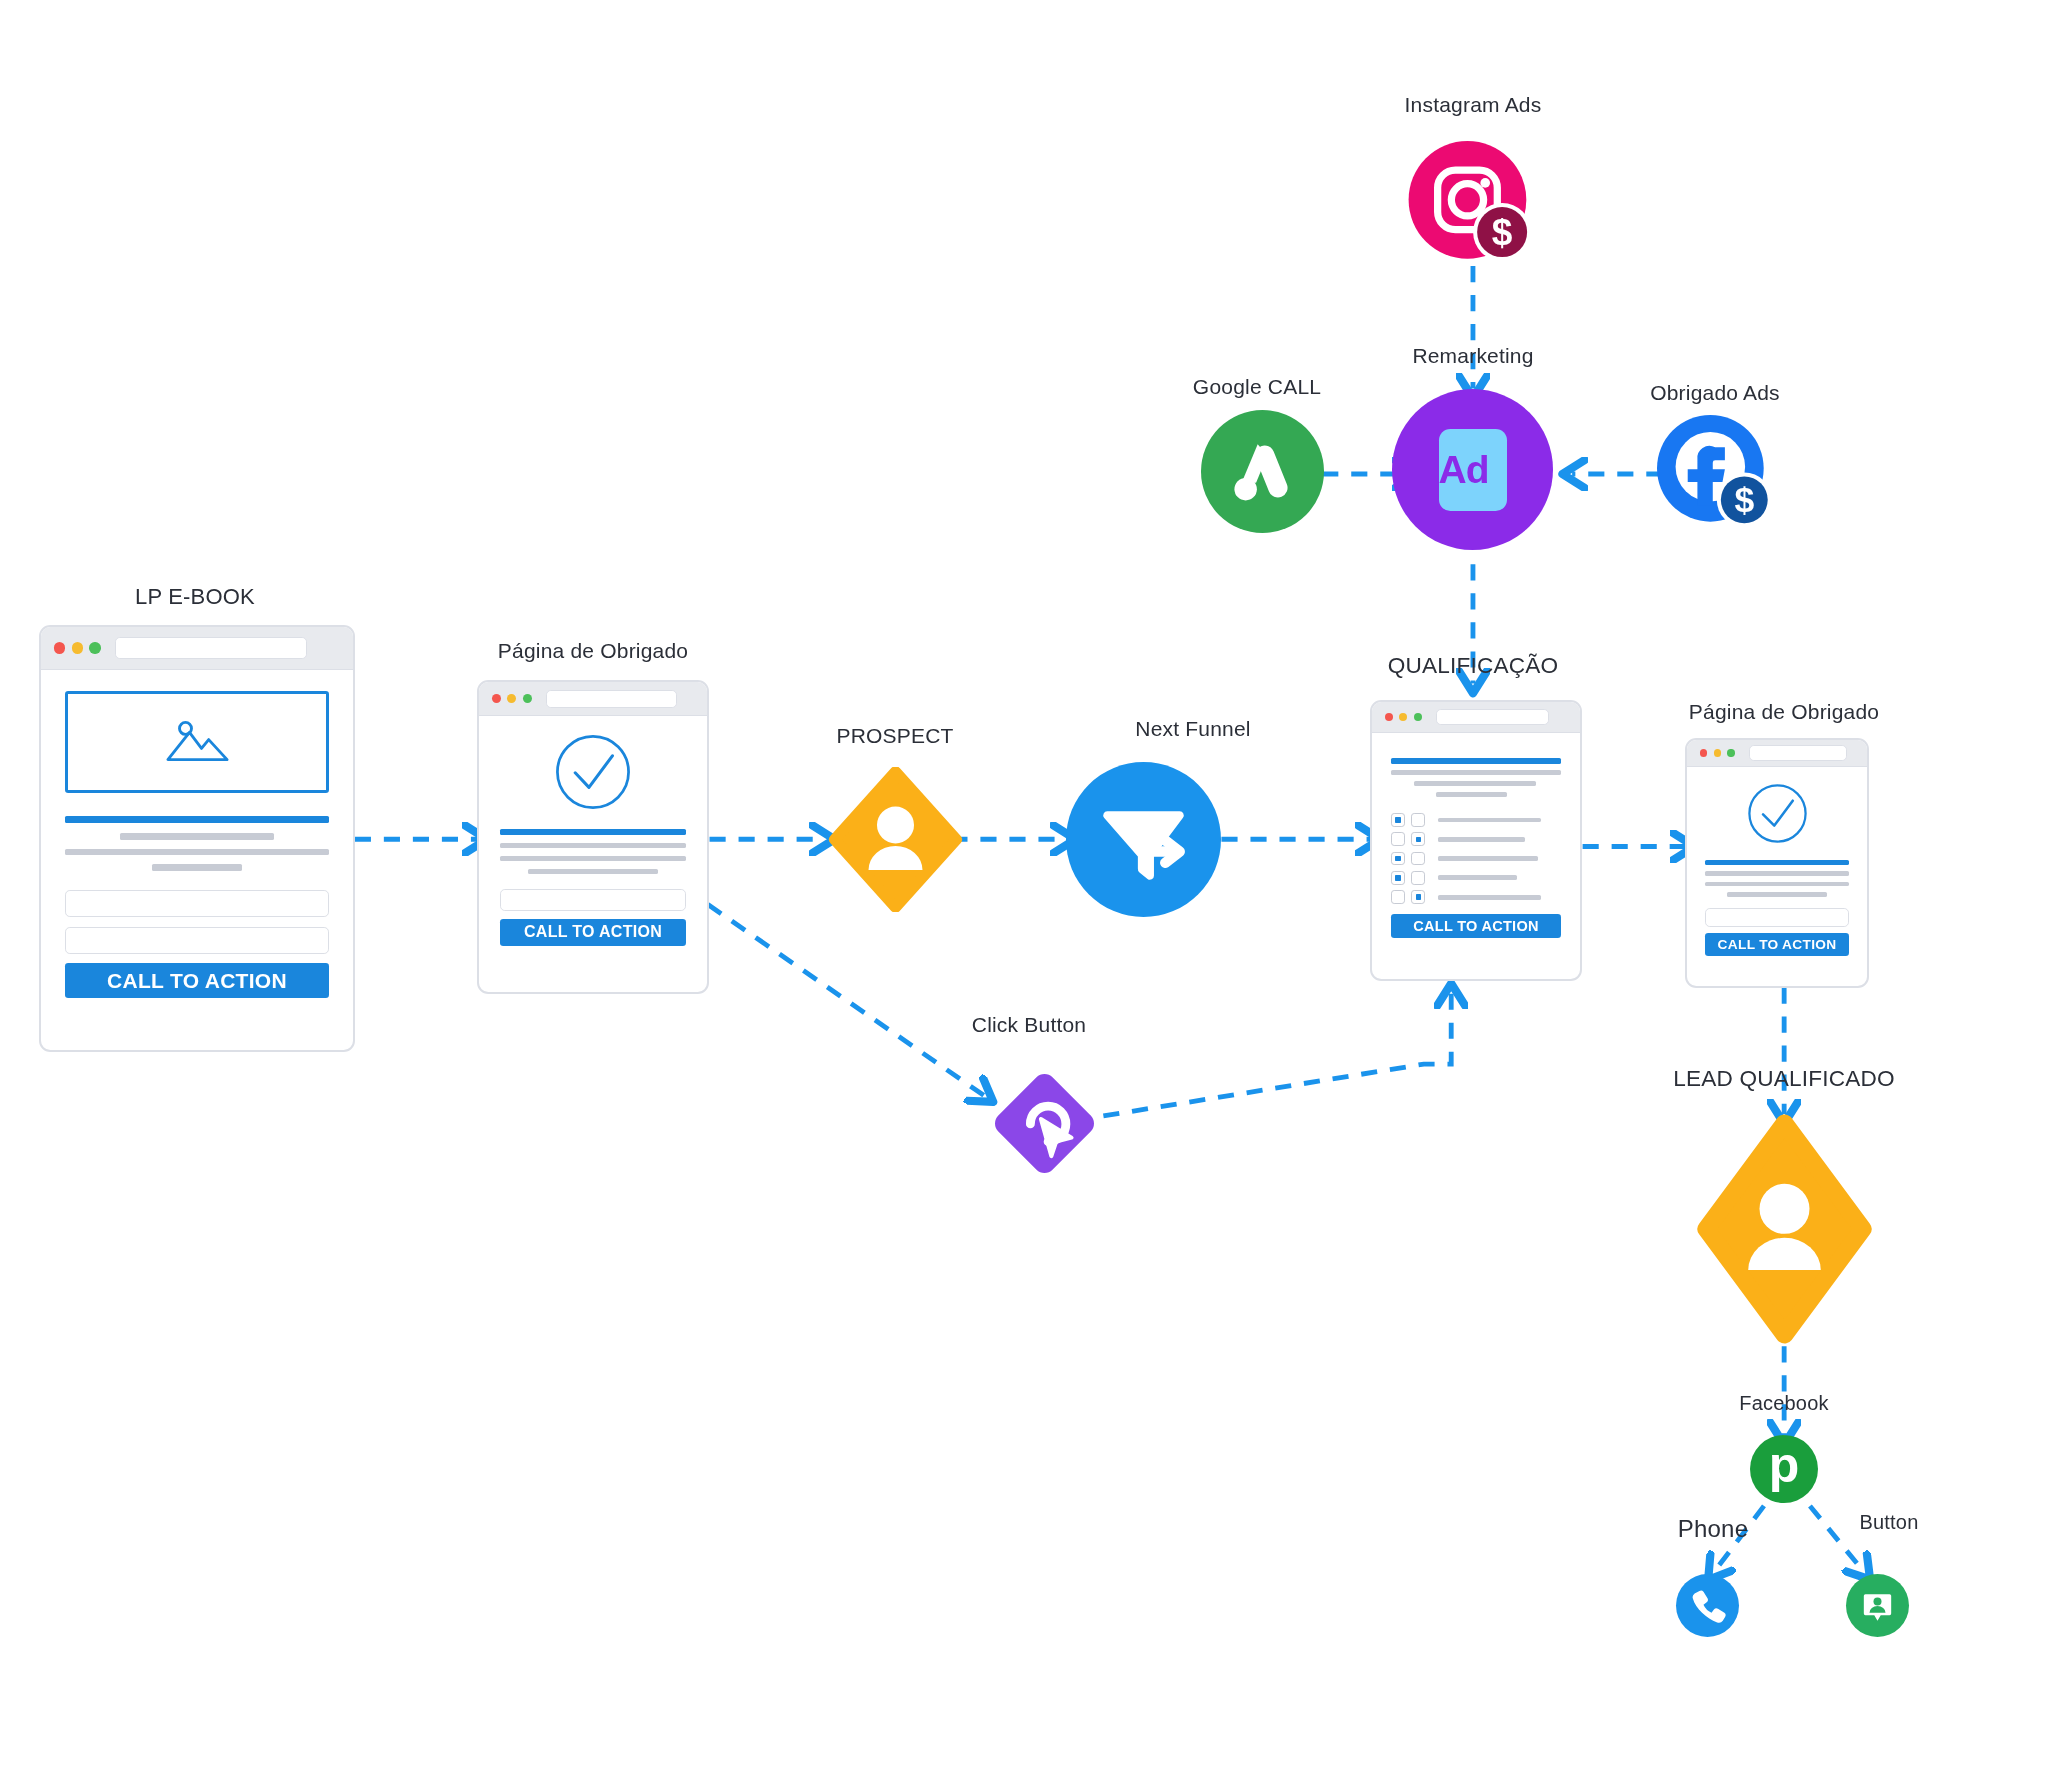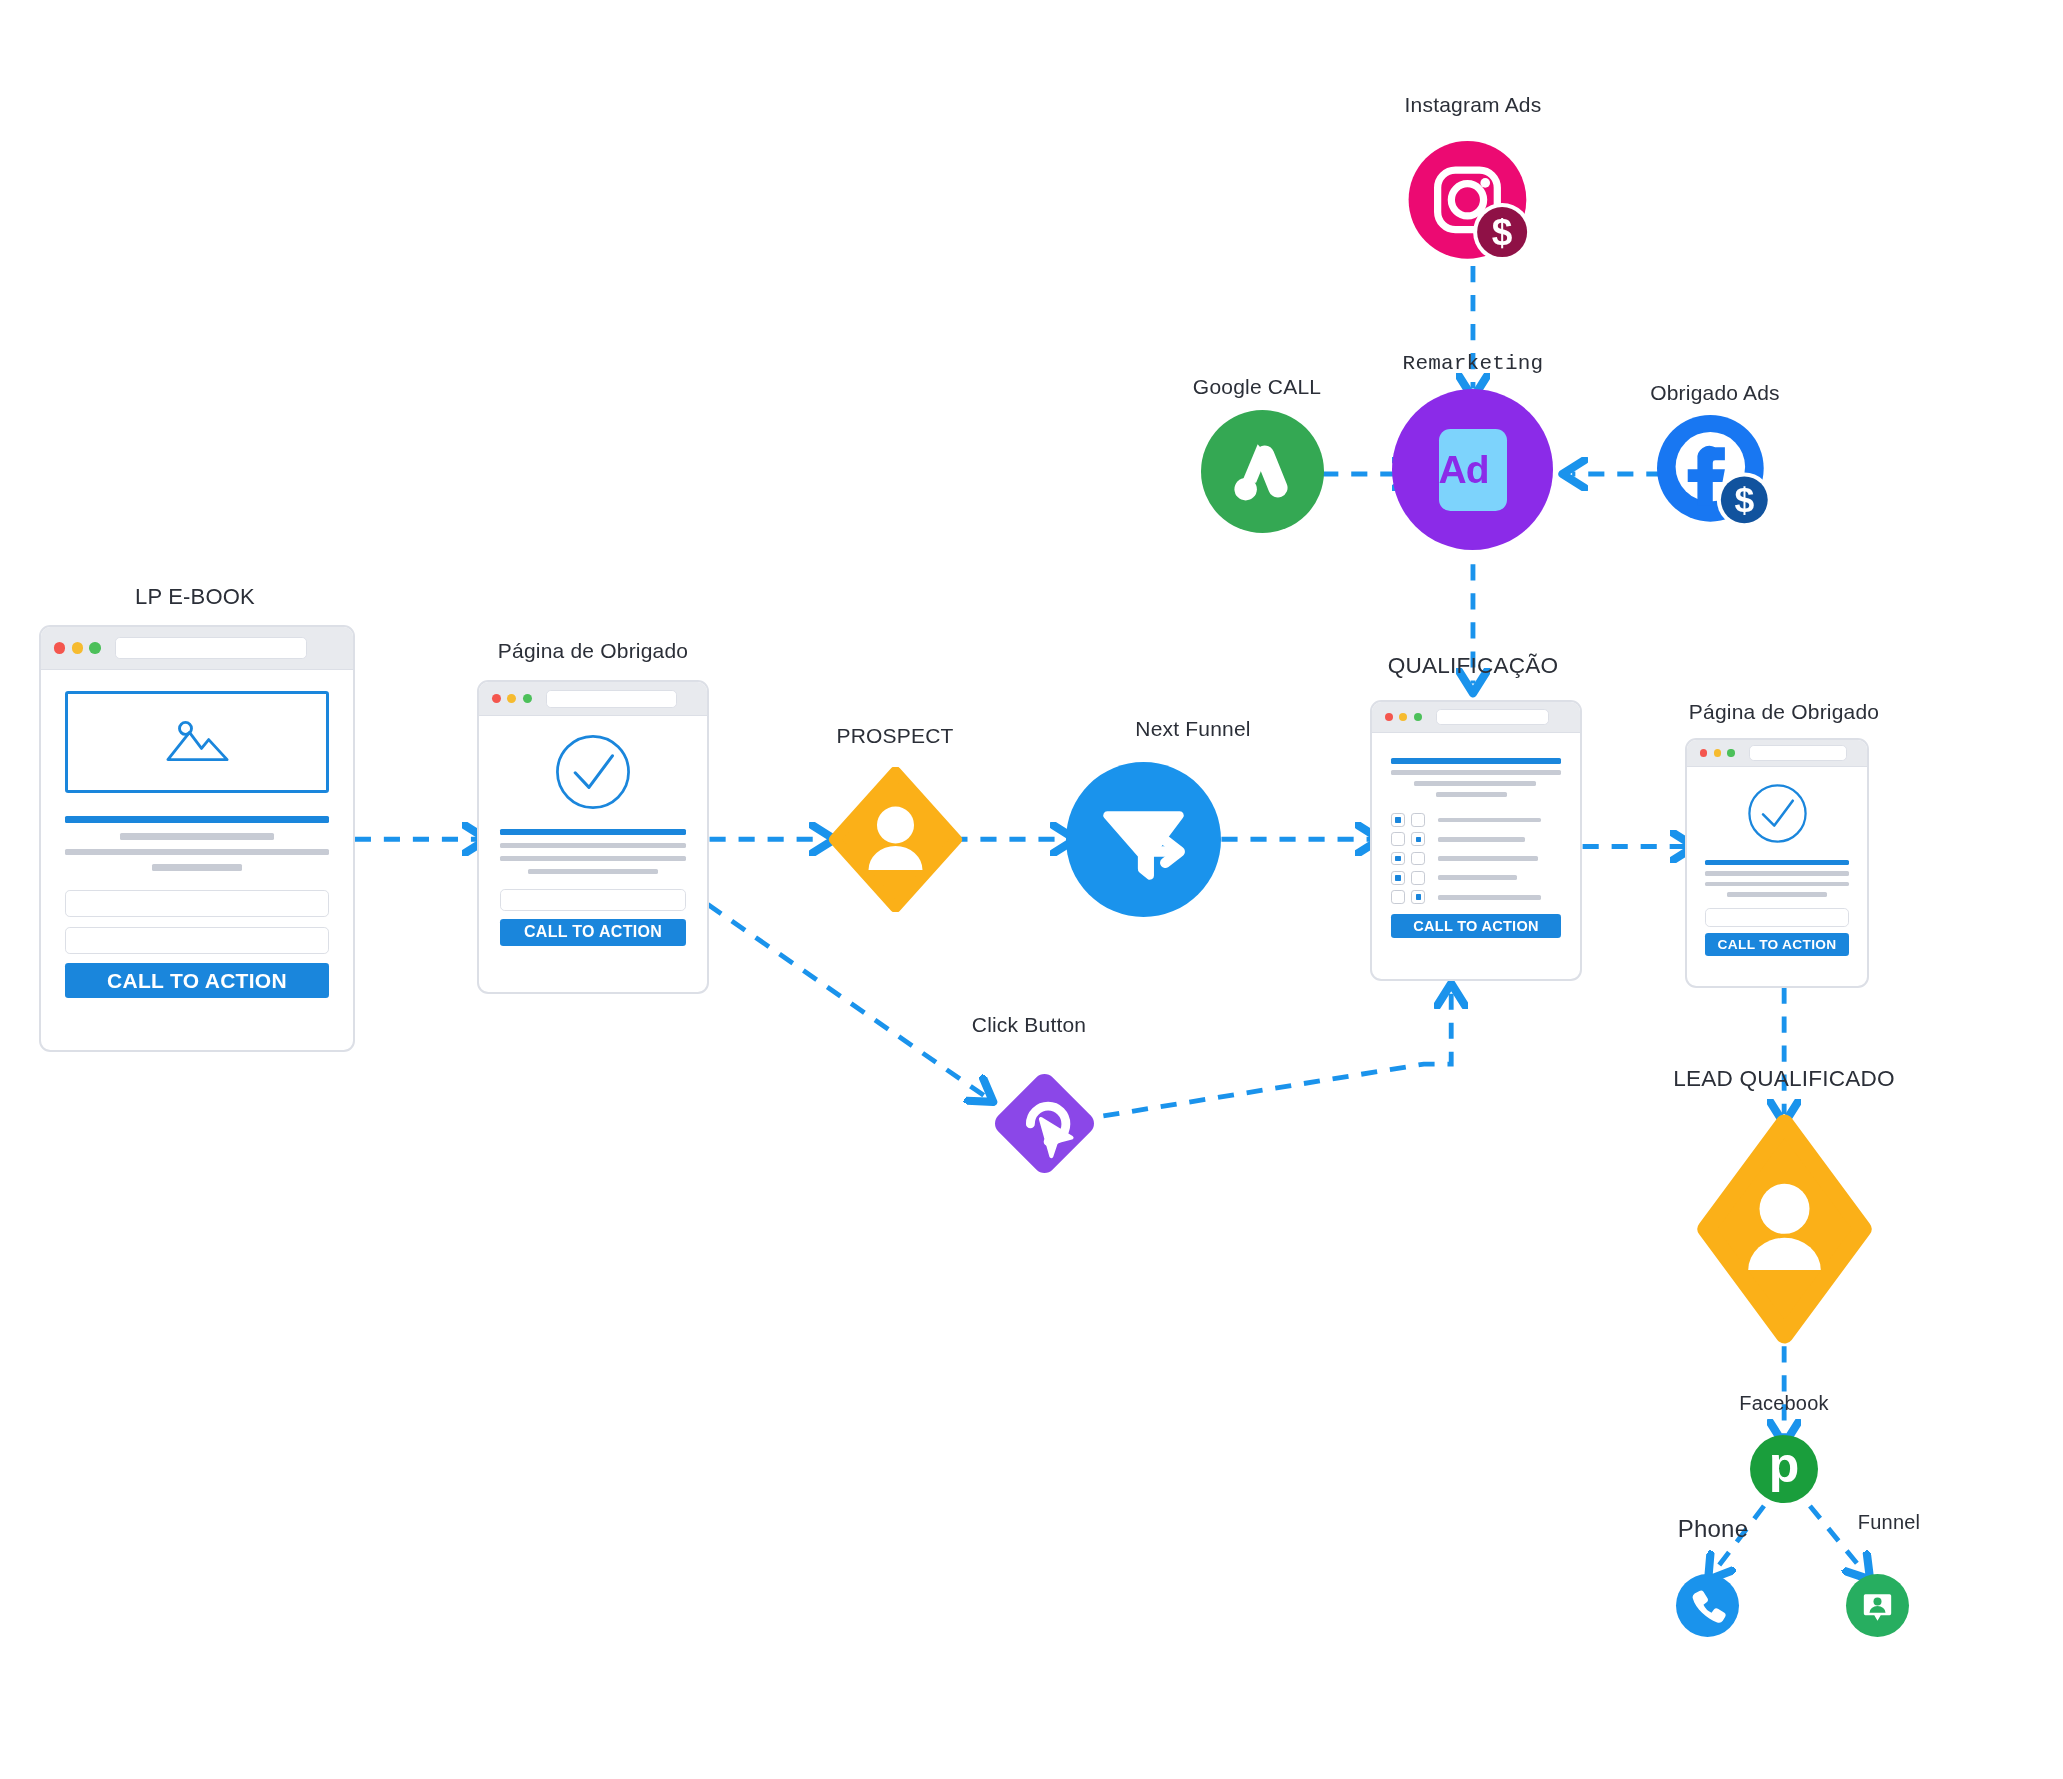--- a/index.html
+++ b/index.html
@@ -256,21 +256,21 @@
 
   <div class="node-label" style="left:1257px; top:375px;">Google CALL</div>
   <div class="circ" style="left:1201px; top:410px; width:123px; height:123px; background:#34a853;">
     <svg width="77" height="77" viewBox="0 0 96 96">
       <path d="M42,14 L22,62 L40,62 L54,28 Z" fill="#ffffff"></path>
       <rect x="47" y="14" width="24" height="68" rx="12" transform="rotate(-22 59 48)" fill="#ffffff"></rect>
       <circle cx="27" cy="70" r="14" fill="#ffffff"></circle>
     </svg>
   </div>
 
-  <div class="node-label" style="left:1473px; top:352px;font-family:Liberation Mono, monospace;">Remarketing</div>
+  <div class="node-label" style="left:1473px; top:344px;">Remarketing</div>
   <div class="circ" style="left:1392px; top:389px; width:161px; height:161px; background:#8b2be8;">
     <div style="width:68px; height:82px; background:#7dd3fc; border-radius:11.3px; display:flex; align-items:center; justify-content:flex-start;">
       <span style="color:#8b2be8; font-size:39px; font-weight:bold; letter-spacing:-0.8px;">Ad</span>
     </div>
   </div>
 
   <div class="node-label" style="left:1715px; top:381px;">Obrigado Ads</div>
   <div class="circ" style="left:1657px; top:415px; width:118px; height:118px;">
     <svg width="118" height="118" viewBox="0 0 146 146">
       <circle cx="66" cy="66" r="66" fill="#1877f2"></circle>
@@ -296,21 +296,21 @@
     <span style="color:#ffffff; font-size:50px; font-weight:bold; line-height:0.72; margin-top:-8px;">p</span>
   </div>
 
   <div class="node-label" style="left:1713px; top:1515px; font-size:24px;">Phone</div>
   <div class="circ" style="left:1676px; top:1574px; width:63px; height:63px; background:#1a93ec;">
     <svg width="37" height="37" viewBox="0 0 46 46">
       <path d="M13,5 a4,4 0 0 1 5,1 l5,8 a4,4 0 0 1 -1,5 l-4,3 a20,20 0 0 0 10,10 l3,-4 a4,4 0 0 1 5,-1 l8,5 a4,4 0 0 1 1,5 l-3,5 a6,6 0 0 1 -7,2 C22,40 8,26 5,15 a6,6 0 0 1 2,-7 Z" fill="#ffffff"></path>
     </svg>
   </div>
 
-  <div class="node-label" style="left:1889px; top:1511px; font-size:20px;">Funnel</div>
+  <div class="node-label" style="left:1889px; top:1511px; font-size:20px;">Button</div>
   <div class="circ" style="left:1846px; top:1574px; width:63px; height:63px; background:#27ae60;">
     <svg width="37" height="37" viewBox="0 0 46 46">
       <path d="M8,9 h30 a2,2 0 0 1 2,2 v22 a2,2 0 0 1 -2,2 h-11 l-4,7 l-4,-7 H8 a2,2 0 0 1 -2,-2 V11 a2,2 0 0 1 2,-2 Z" fill="#ffffff"></path>
       <circle cx="23" cy="18" r="5" fill="#27ae60"></circle>
       <path d="M13,32 a10,8.5 0 0 1 20,0 Z" fill="#27ae60"></path>
     </svg>
   </div>
 
 </div>
 

